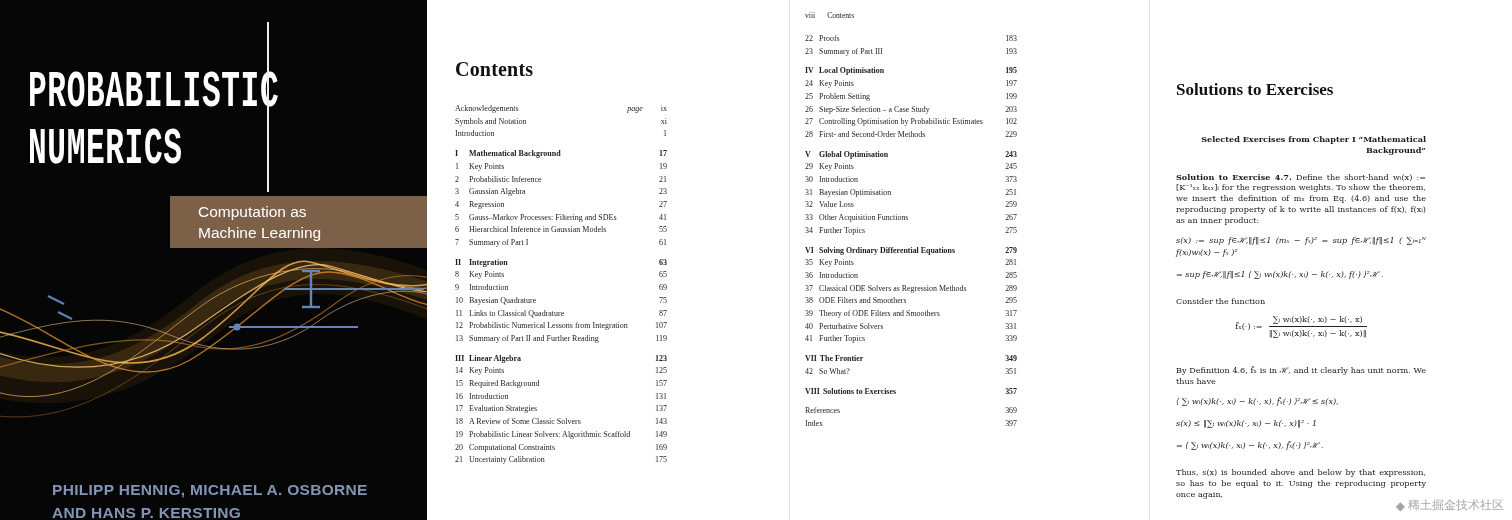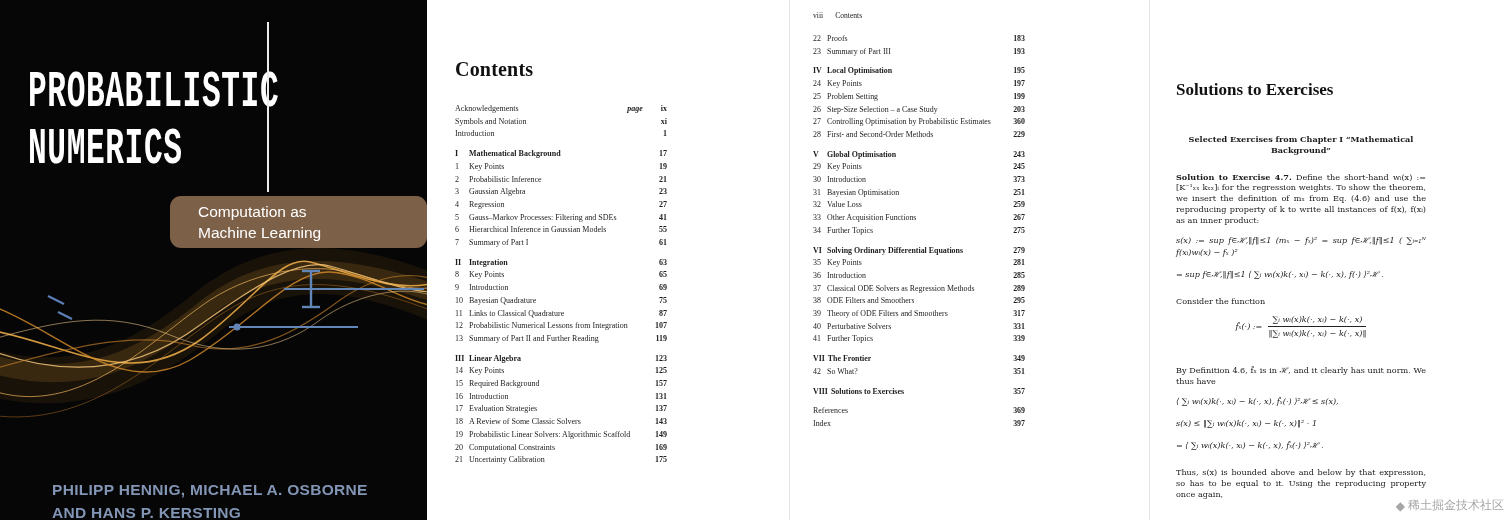--- a/index.html
+++ b/index.html
@@ -10,55 +10,55 @@
   
   .cover { position:relative; flex:0 0 427px; height:520px; background:#060606; overflow:hidden; }
   .cover-svg { position:absolute; inset:0; }
   .cover-title { position:absolute; top:64px; left:28px; color:#ffffff;
                  font-family:Liberation Mono, monospace; font-weight:bold;
                  font-size:52px; line-height:57px; letter-spacing:1px; }
   .cover-title .line { display:block; transform:scaleX(0.60); transform-origin:0 50%; white-space:nowrap; }
   .title-rule { position:absolute; left:267px; top:22px; width:2px; height:170px; background:#ececec; }
   .subtitle-box { position:absolute; left:170px; top:196px; width:257px; height:52px;
                   background:#7d6048; color:#fff; font-family:"Liberation Sans", sans-serif;
-                  font-size:15.5px; line-height:21px; padding:5px 0 0 28px;border-radius:11px; }
+                  font-size:15.5px; line-height:21px; padding:5px 0 0 28px; }
   .cover-authors { position:absolute; left:52px; top:441px; color:#8295b5;
                    font-family:"Liberation Sans", sans-serif; font-weight:bold;
                    font-size:15.5px; line-height:23px; letter-spacing:0.3px;margin-top:37px; }
 
   
   .page { position:relative; background:#ffffff; height:520px; overflow:hidden; }
   .page + .page { border-left:1px solid #e3e3e3; }
 
   
   .toc-page-1 { width:362px; padding-left:28px; }
-  .toc-page-2 { width:360px; padding-left:23px; }
+  .toc-page-2 { width:360px; padding-left:15px; }
   .toc-title { font-size:20px; font-weight:bold; margin-top:58px; letter-spacing:0.2px; color:#111; }
   .toc-list { width:212px; margin-top:22px; font-size:8px; color:#1c1c1c; }
   .toc-page-2 .toc-list { margin-top:13px; font-size:7.9px; }
   .toc-row { display:flex; justify-content:space-between; align-items:baseline; line-height:12.7px; gap:4px; }
   .toc-row.part { font-weight:bold; margin-top:7px; }
   .toc-row.front_spaced { margin-top:7px; }
   .toc-left { display:flex; white-space:nowrap; overflow:hidden; }
   .toc-num { flex:none; min-width:14px; padding-right:3px; }
-  .toc-page { text-align:center; white-space:nowrap;font-weight:bold; }
+  .toc-page { text-align:center; white-space:nowrap; }
   .toc-page i { margin-right:18px; }
   .running-head { margin-top:11px; font-size:7.6px; color:#222; display:flex; gap:12px; width:206px; }
 
   
   .solutions { width:363px; padding-left:26px; }
   .sol-title { margin-top:80px; font-size:17px; font-weight:bold; color:#111; }
   #solutions-body { width:250px; margin-top:34px; font-size:8.1px; line-height:10.8px;
                     text-align:justify; color:#1a1a1a; font-family:"DejaVu Serif", serif; }
-  .sol-subheading { font-weight:bold; margin-bottom:14px; text-align:center; }
+  .sol-subheading { font-weight:bold; margin-bottom:14px; text-align:right; }
   .sol-paragraph { margin-bottom:7px;margin-top:16px; }
   .sol-paragraph strong { font-weight:bold; }
   .math-line { font-style:italic; margin:8px 0 10px; line-height:12px; }
   .math-frac { display:flex; justify-content:center; align-items:center; gap:6px;
-               font-style:italic; margin:8px 0 26px; }
+               margin:8px 0 26px; }
   .frac { display:inline-flex; flex-direction:column; text-align:center; line-height:11px; }
   .frac-num { border-bottom:1px solid #222; padding:0 2px 1px; }
   .frac-den { padding-top:1px; }
 
   
   .watermark { position:absolute; right:8px; bottom:6px; color:#a6a6a6;
                font-family:"Liberation Sans", sans-serif; font-size:12px;
                display:flex; align-items:center; gap:3px; }
 </style>
 </head>
@@ -347,21 +347,21 @@
             <span class="toc-num">26</span>
             <span class="toc-label">Step-Size Selection – a Case Study</span>
           </span>
           <span class="toc-page"><span>203</span></span>
         </div>
         <div class="toc-row chapter">
           <span class="toc-left">
             <span class="toc-num">27</span>
             <span class="toc-label">Controlling Optimisation by Probabilistic Estimates</span>
           </span>
-          <span class="toc-page"><span>360</span></span>
+          <span class="toc-page"><span>102</span></span>
         </div>
         <div class="toc-row chapter">
           <span class="toc-left">
             <span class="toc-num">28</span>
             <span class="toc-label">First- and Second-Order Methods</span>
           </span>
           <span class="toc-page"><span>229</span></span>
         </div>
         <div class="toc-row part">
           <span class="toc-left">

